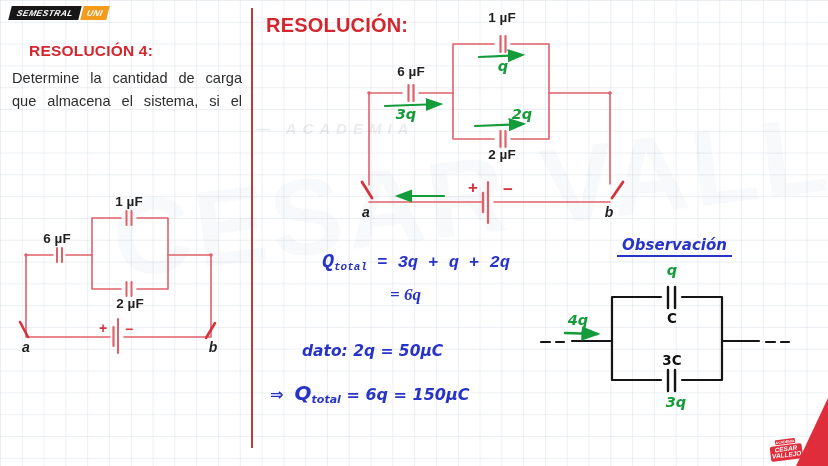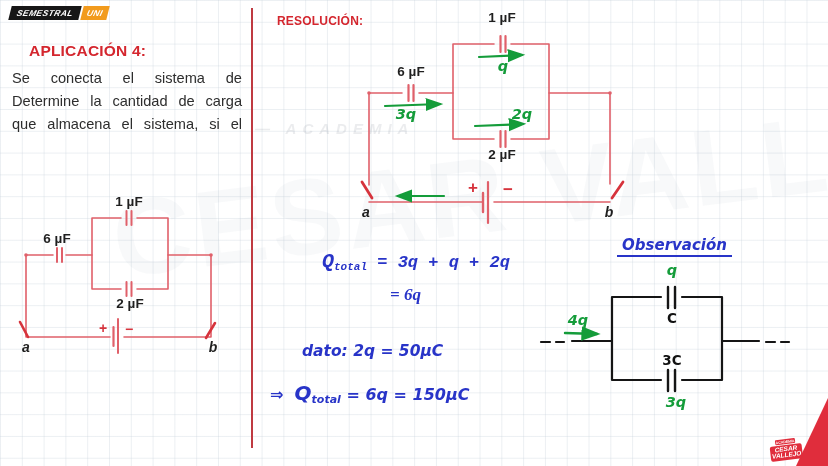--- a/index.html
+++ b/index.html
@@ -70,24 +70,23 @@
   <div class="abs wm-big">CESAR VALLEJO</div>
   <div class="abs wm-acad">— ACADEMIA</div>
 
   <div class="abs badge">
     <div class="badge-black">SEMESTRAL</div>
     <div class="badge-orange">UNI</div>
   </div>
 
   <div class="abs divider"></div>
 
-  <div class="abs app-title">APLICACIÓN 4:</div>
+  <div class="abs app-title">RESOLUCIÓN 4:</div>
 
   <div class="abs problem">
-    <div class="pline">Se conecta el sistema de</div>
     <div class="pline">Determine la cantidad de carga</div>
     <div class="pline">que almacena el sistema, si el</div>
   </div>
 
   <div class="abs" style="left:0;top:188px;width:240px;height:175px;">
     <svg width="240" height="175" viewBox="0 0 240 175">
       <g stroke="#e0606a" stroke-width="1.6" fill="none" stroke-linecap="round">
 
         <path d="M92,30 H121 M137,30 H168 M92,30 V101 M168,30 V101 M92,101 H121 M137,101 H168"></path>
         <g>
@@ -117,21 +116,21 @@
     </svg>
     <span class="abs ctr clabel" style="left:129px;top:6px;">1 µF</span>
     <span class="abs ctr clabel" style="left:57px;top:43px;">6 µF</span>
     <span class="abs ctr clabel" style="left:130px;top:108px;">2 µF</span>
     <span class="abs ctr sign sign-s" style="left:103px;top:132px;">+</span>
     <span class="abs ctr sign sign-s" style="left:129px;top:133px;">−</span>
     <span class="abs ctr node" style="left:26px;top:151px;">a</span>
     <span class="abs ctr node" style="left:213px;top:151px;">b</span>
   </div>
 
-  <div class="abs app-title" style="left:277px;top:14px;font-size:12px;">RESOLUCIÓN:</div>
+  <div class="abs app-title" style="left:266px;top:14px;font-size:20px;">RESOLUCIÓN:</div>
 
   <div class="abs" style="left:340px;top:0;width:300px;height:232px;">
     <svg width="300" height="232" viewBox="0 0 300 232">
       <defs>
         <marker id="ar-g" markerWidth="9" markerHeight="8" refX="6.5" refY="3" orient="auto">
           <path d="M0,0 L8,3 L0,6 Z" fill="#149c3a"></path>
         </marker>
       </defs>
       <g stroke="#e0606a" stroke-width="1.6" fill="none" stroke-linecap="round">
 

